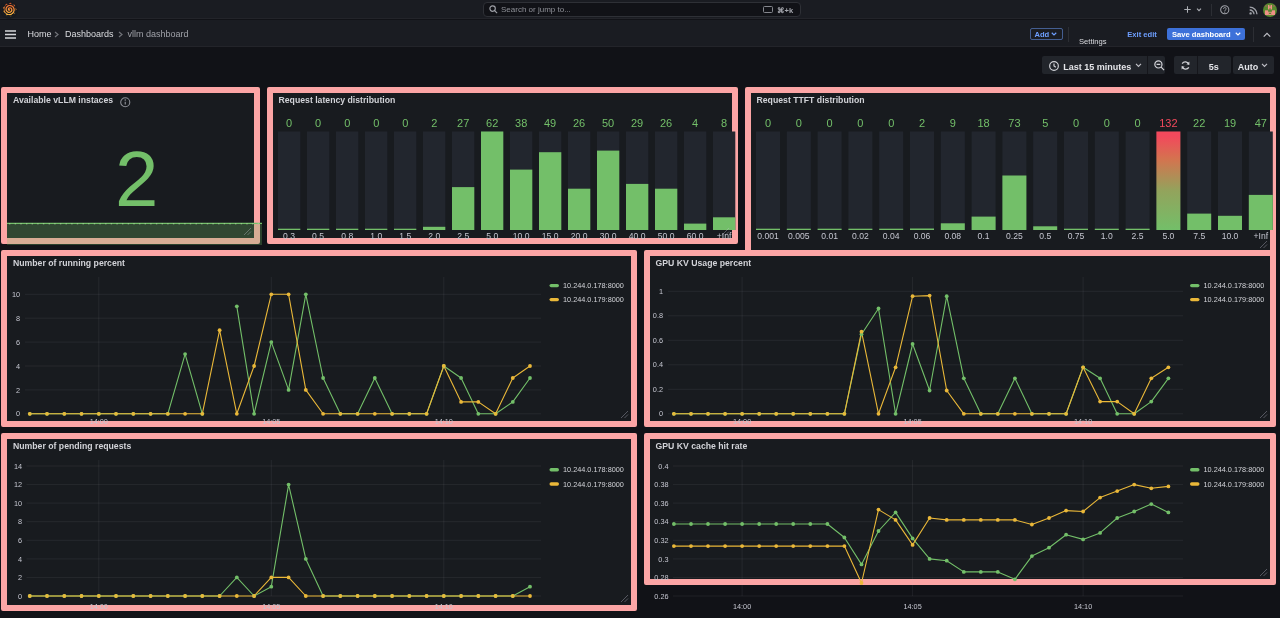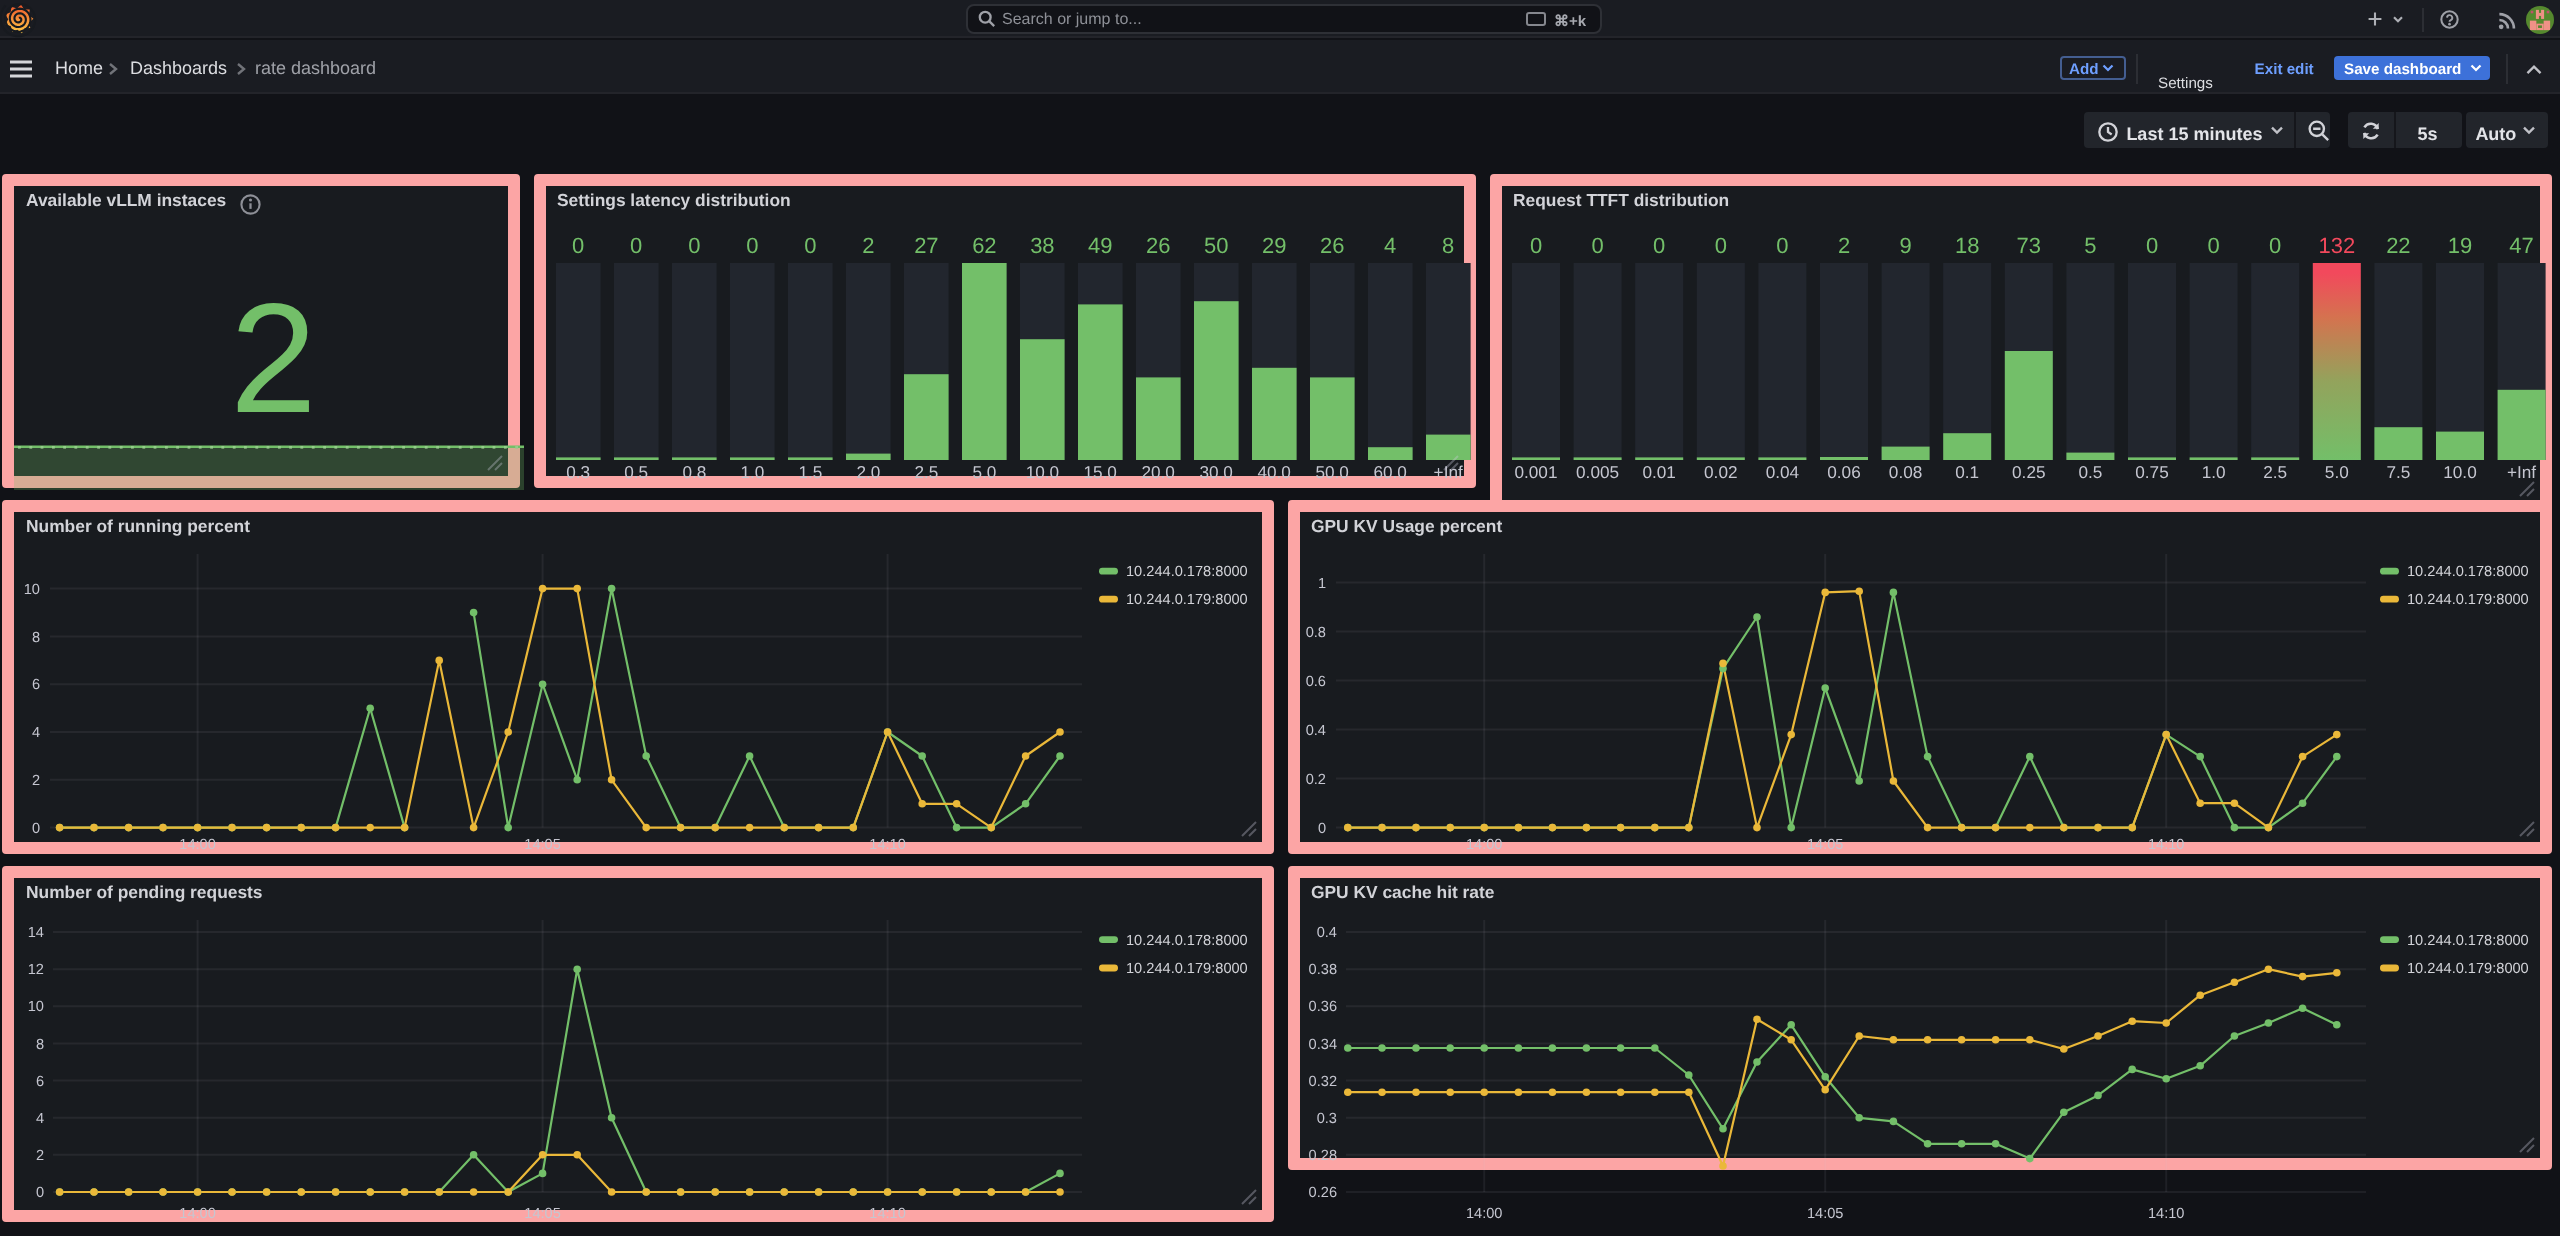--- a/index.html
+++ b/index.html
@@ -67,21 +67,21 @@
     <path d="M0 1h11M0 4.5h11M0 8h11" stroke="#d5d6da" stroke-width="1.4"></path>
   </svg>
 <div class="abs" style="left:27.5px;top:29px;font-size:9px;font-weight:500;color:#dcdde1">Home</div>
 <svg class="abs" style="left:54px;top:30.5px" width="5" height="7" viewBox="0 0 5 7">
     <path d="M1 1l3 2.5L1 6" stroke="#717379" stroke-width="1.2" fill="none"></path>
   </svg>
 <div class="abs" style="left:65px;top:29px;font-size:9px;font-weight:500;color:#dcdde1">Dashboards</div>
 <svg class="abs" style="left:117.5px;top:30.5px" width="5" height="7" viewBox="0 0 5 7">
     <path d="M1 1l3 2.5L1 6" stroke="#717379" stroke-width="1.2" fill="none"></path>
   </svg>
-<div class="abs" style="left:127.5px;top:29px;font-size:9px;color:#9fa1a8">rate dashboard</div>
+<div class="abs" style="left:127.5px;top:29px;font-size:9px;color:#9fa1a8">vllm dashboard</div>
 <div class="abs" style="left:1029.7px;top:27.7px;width:33.6px;height:12.8px;border:1px solid rgba(110,159,255,0.50);border-radius:2px"></div>
 <div class="abs" style="left:1034.5px;top:30.3px;font-size:7.6px;font-weight:700;color:#6e9fff">Add</div>
 <svg class="abs" style="left:1050.5px;top:31.8px" width="6" height="4.5" viewBox="0 0 8 6">
     <path d="M1 1l3 3 3-3" stroke="#6e9fff" stroke-width="1.5" fill="none"></path>
   </svg>
 <div class="abs" style="left:1068.2px;top:26.5px;width:1px;height:15px;background:#2c2e34"></div>
 <div class="abs" style="left:1079px;top:37px;font-size:7.6px;font-weight:400;color:#dcdde1">Settings</div>
 <div class="abs" style="left:1127.3px;top:30.3px;font-size:7.6px;font-weight:600;color:#6e9fff">Exit edit</div>
 <div class="abs" style="left:1166.9px;top:27.7px;width:78.6px;height:12.8px;background:#3d71d9;border-radius:2px"></div>
 <div class="abs" style="left:1172px;top:30.3px;font-size:7.6px;font-weight:600;color:#fff">Save dashboard</div>
@@ -177,21 +177,21 @@
         <rect x="245.0" y="1.0" width="1.4" height="1.3" fill="#94cb8a"></rect>
         <rect x="250.6" y="1.0" width="1.4" height="1.3" fill="#94cb8a"></rect>
       </svg>
     </div>
     <svg class="grip" width="9" height="9">
       <path d="M8 1 L1 8 M8 4.5 L4.5 8" stroke="rgba(204,204,220,0.35)" stroke-width="1" fill="none"></path>
     </svg>
   </div>
 <div class="panel" style="left:266.5px;top:87px;width:471px;height:156.5px">
     <div class="abs" style="left:-1px;top:-1px;width:471px;height:156.5px">
-      <div class="ptitle">Settings latency distribution</div>
+      <div class="ptitle">Request latency distribution</div>
       <svg style="left:0;top:0" width="471" height="156.5">
         <text x="17.1" y="34.5" font-size="11" font-weight="500" fill="#73bf69" text-anchor="middle" font-family="Liberation Sans">0</text>
         <rect x="6.0" y="39.5" width="22.3" height="98.5" fill="#22262e"></rect>
         <rect x="6.0" y="136.7" width="22.3" height="1.3" fill="#73bf69"></rect>
         <text x="17.1" y="146.8" font-size="8.6" fill="#c5c6d0" text-anchor="middle" font-family="Liberation Sans">0.3</text>
         <text x="46.1" y="34.5" font-size="11" font-weight="500" fill="#73bf69" text-anchor="middle" font-family="Liberation Sans">0</text>
         <rect x="35.0" y="39.5" width="22.3" height="98.5" fill="#22262e"></rect>
         <rect x="35.0" y="136.7" width="22.3" height="1.3" fill="#73bf69"></rect>
         <text x="46.1" y="146.8" font-size="8.6" fill="#c5c6d0" text-anchor="middle" font-family="Liberation Sans">0.5</text>
         <text x="75.2" y="34.5" font-size="11" font-weight="500" fill="#73bf69" text-anchor="middle" font-family="Liberation Sans">0</text>

